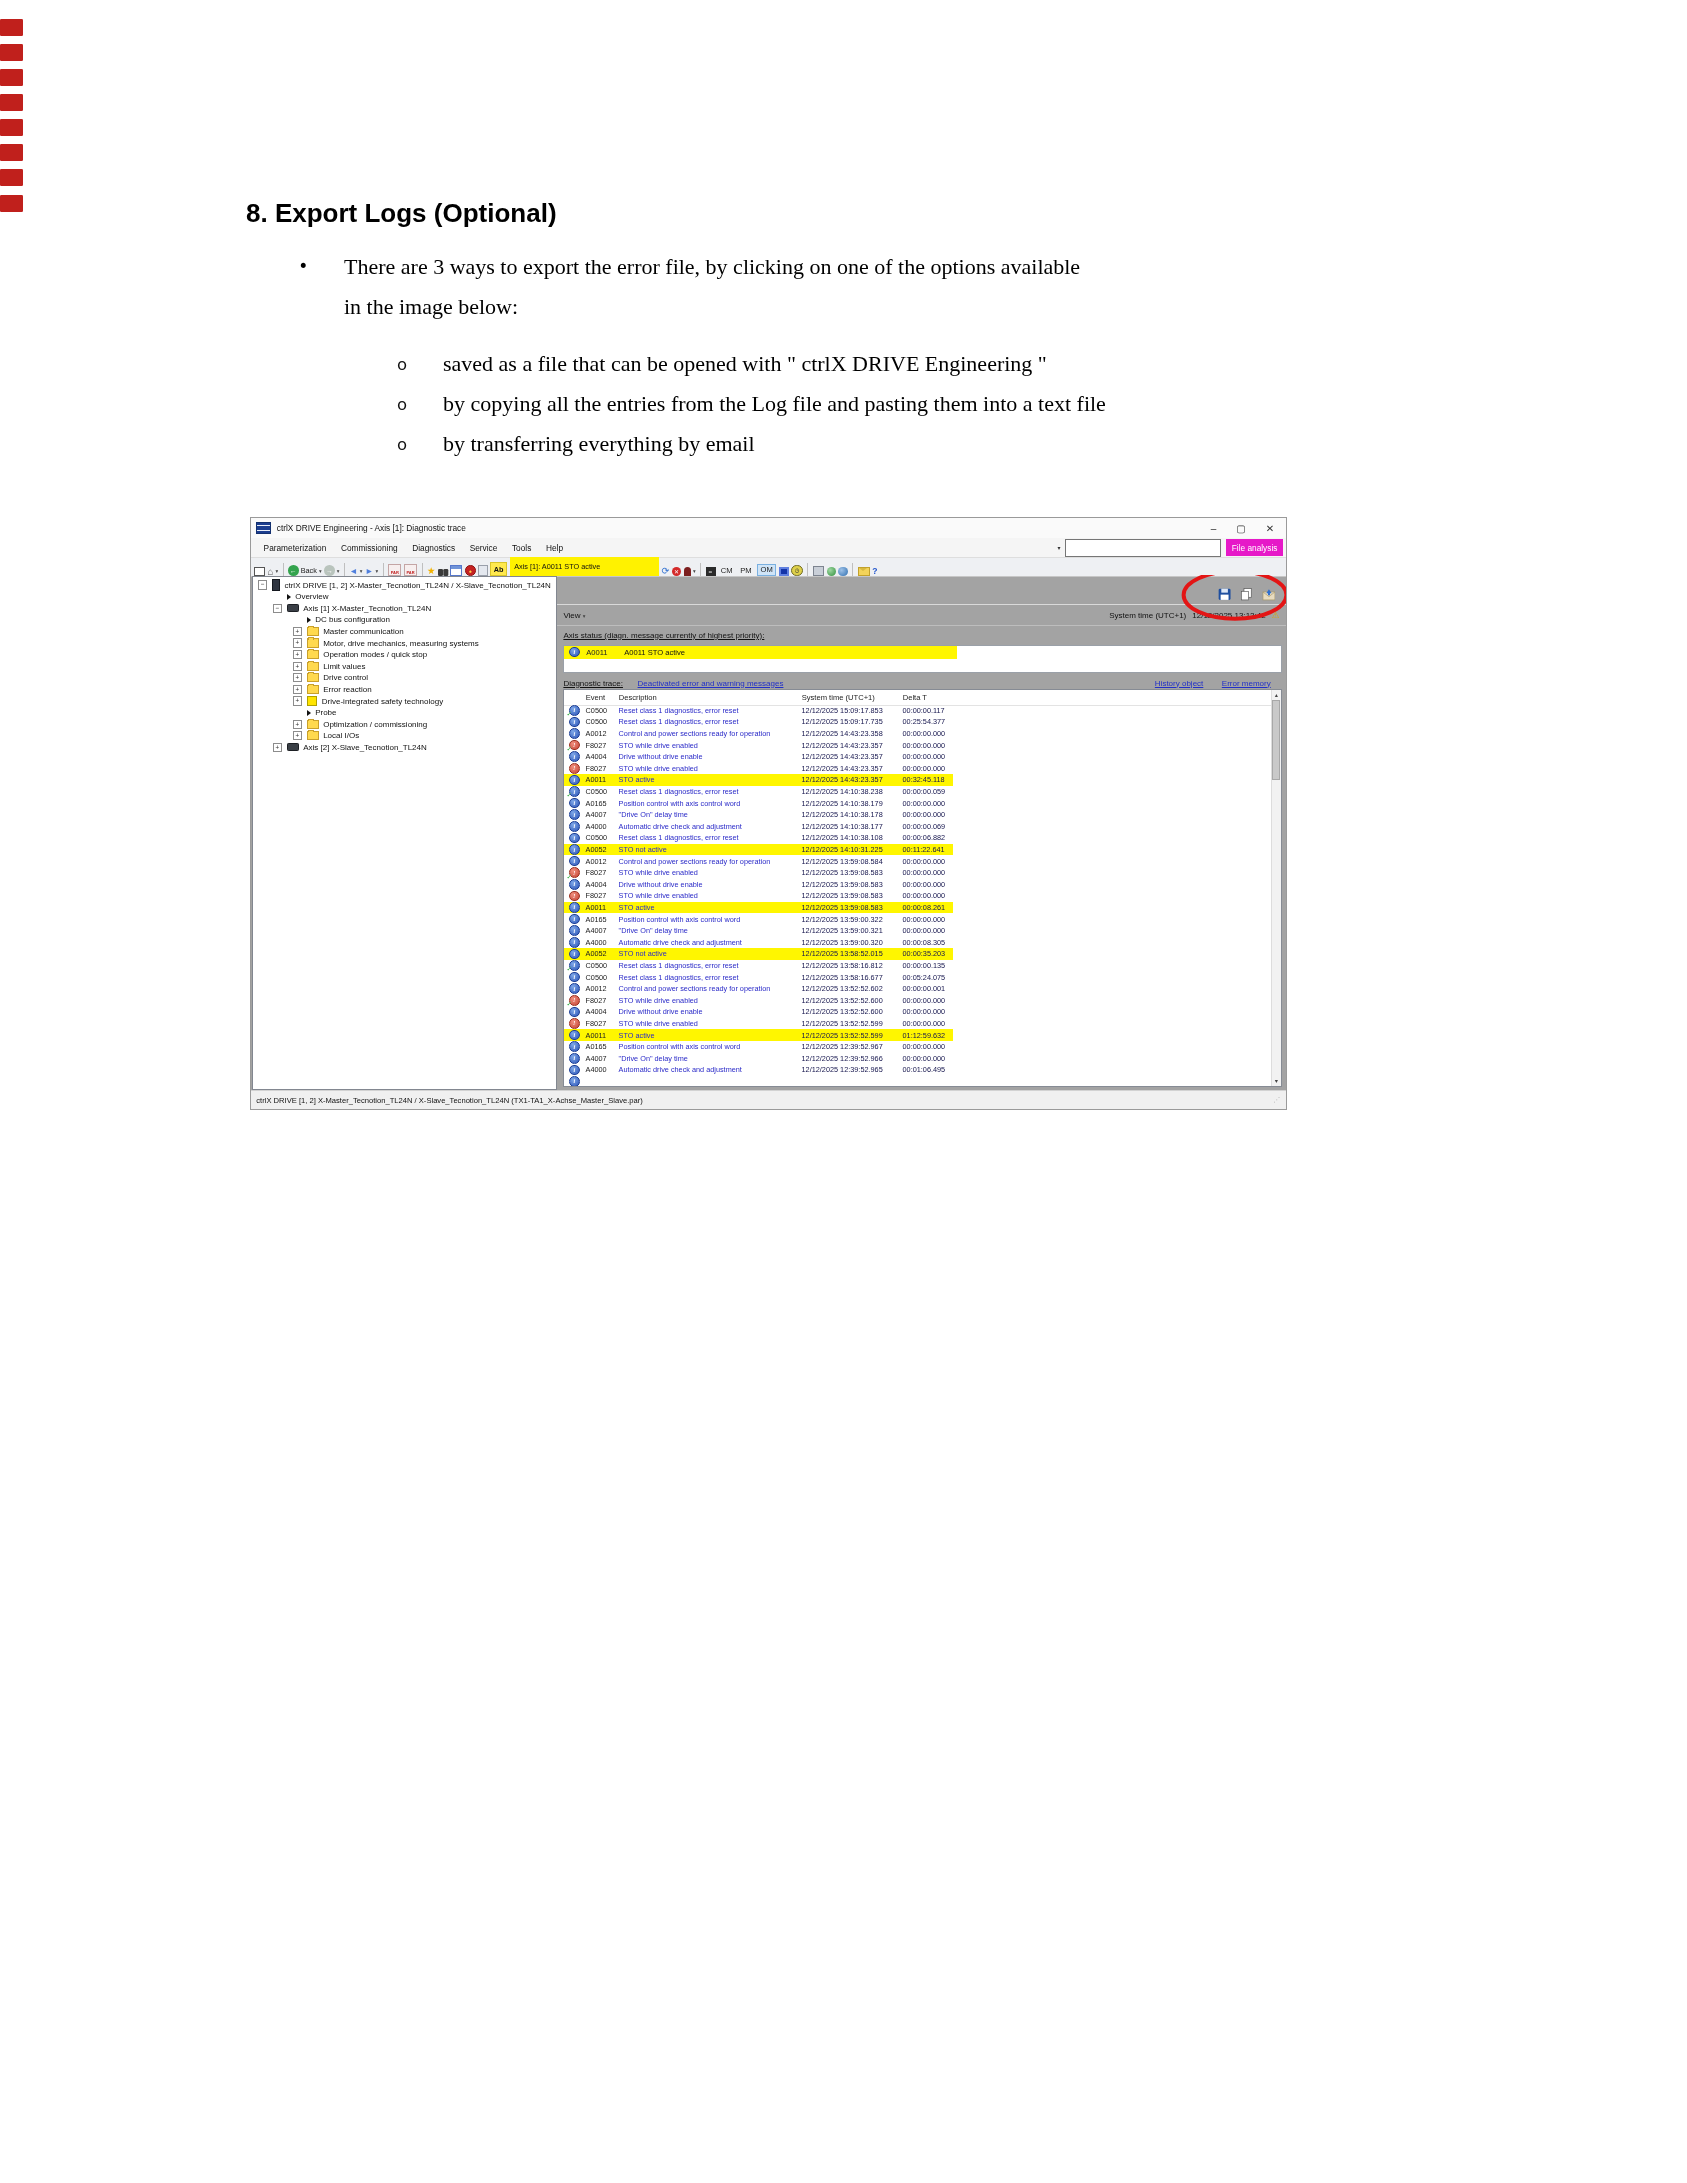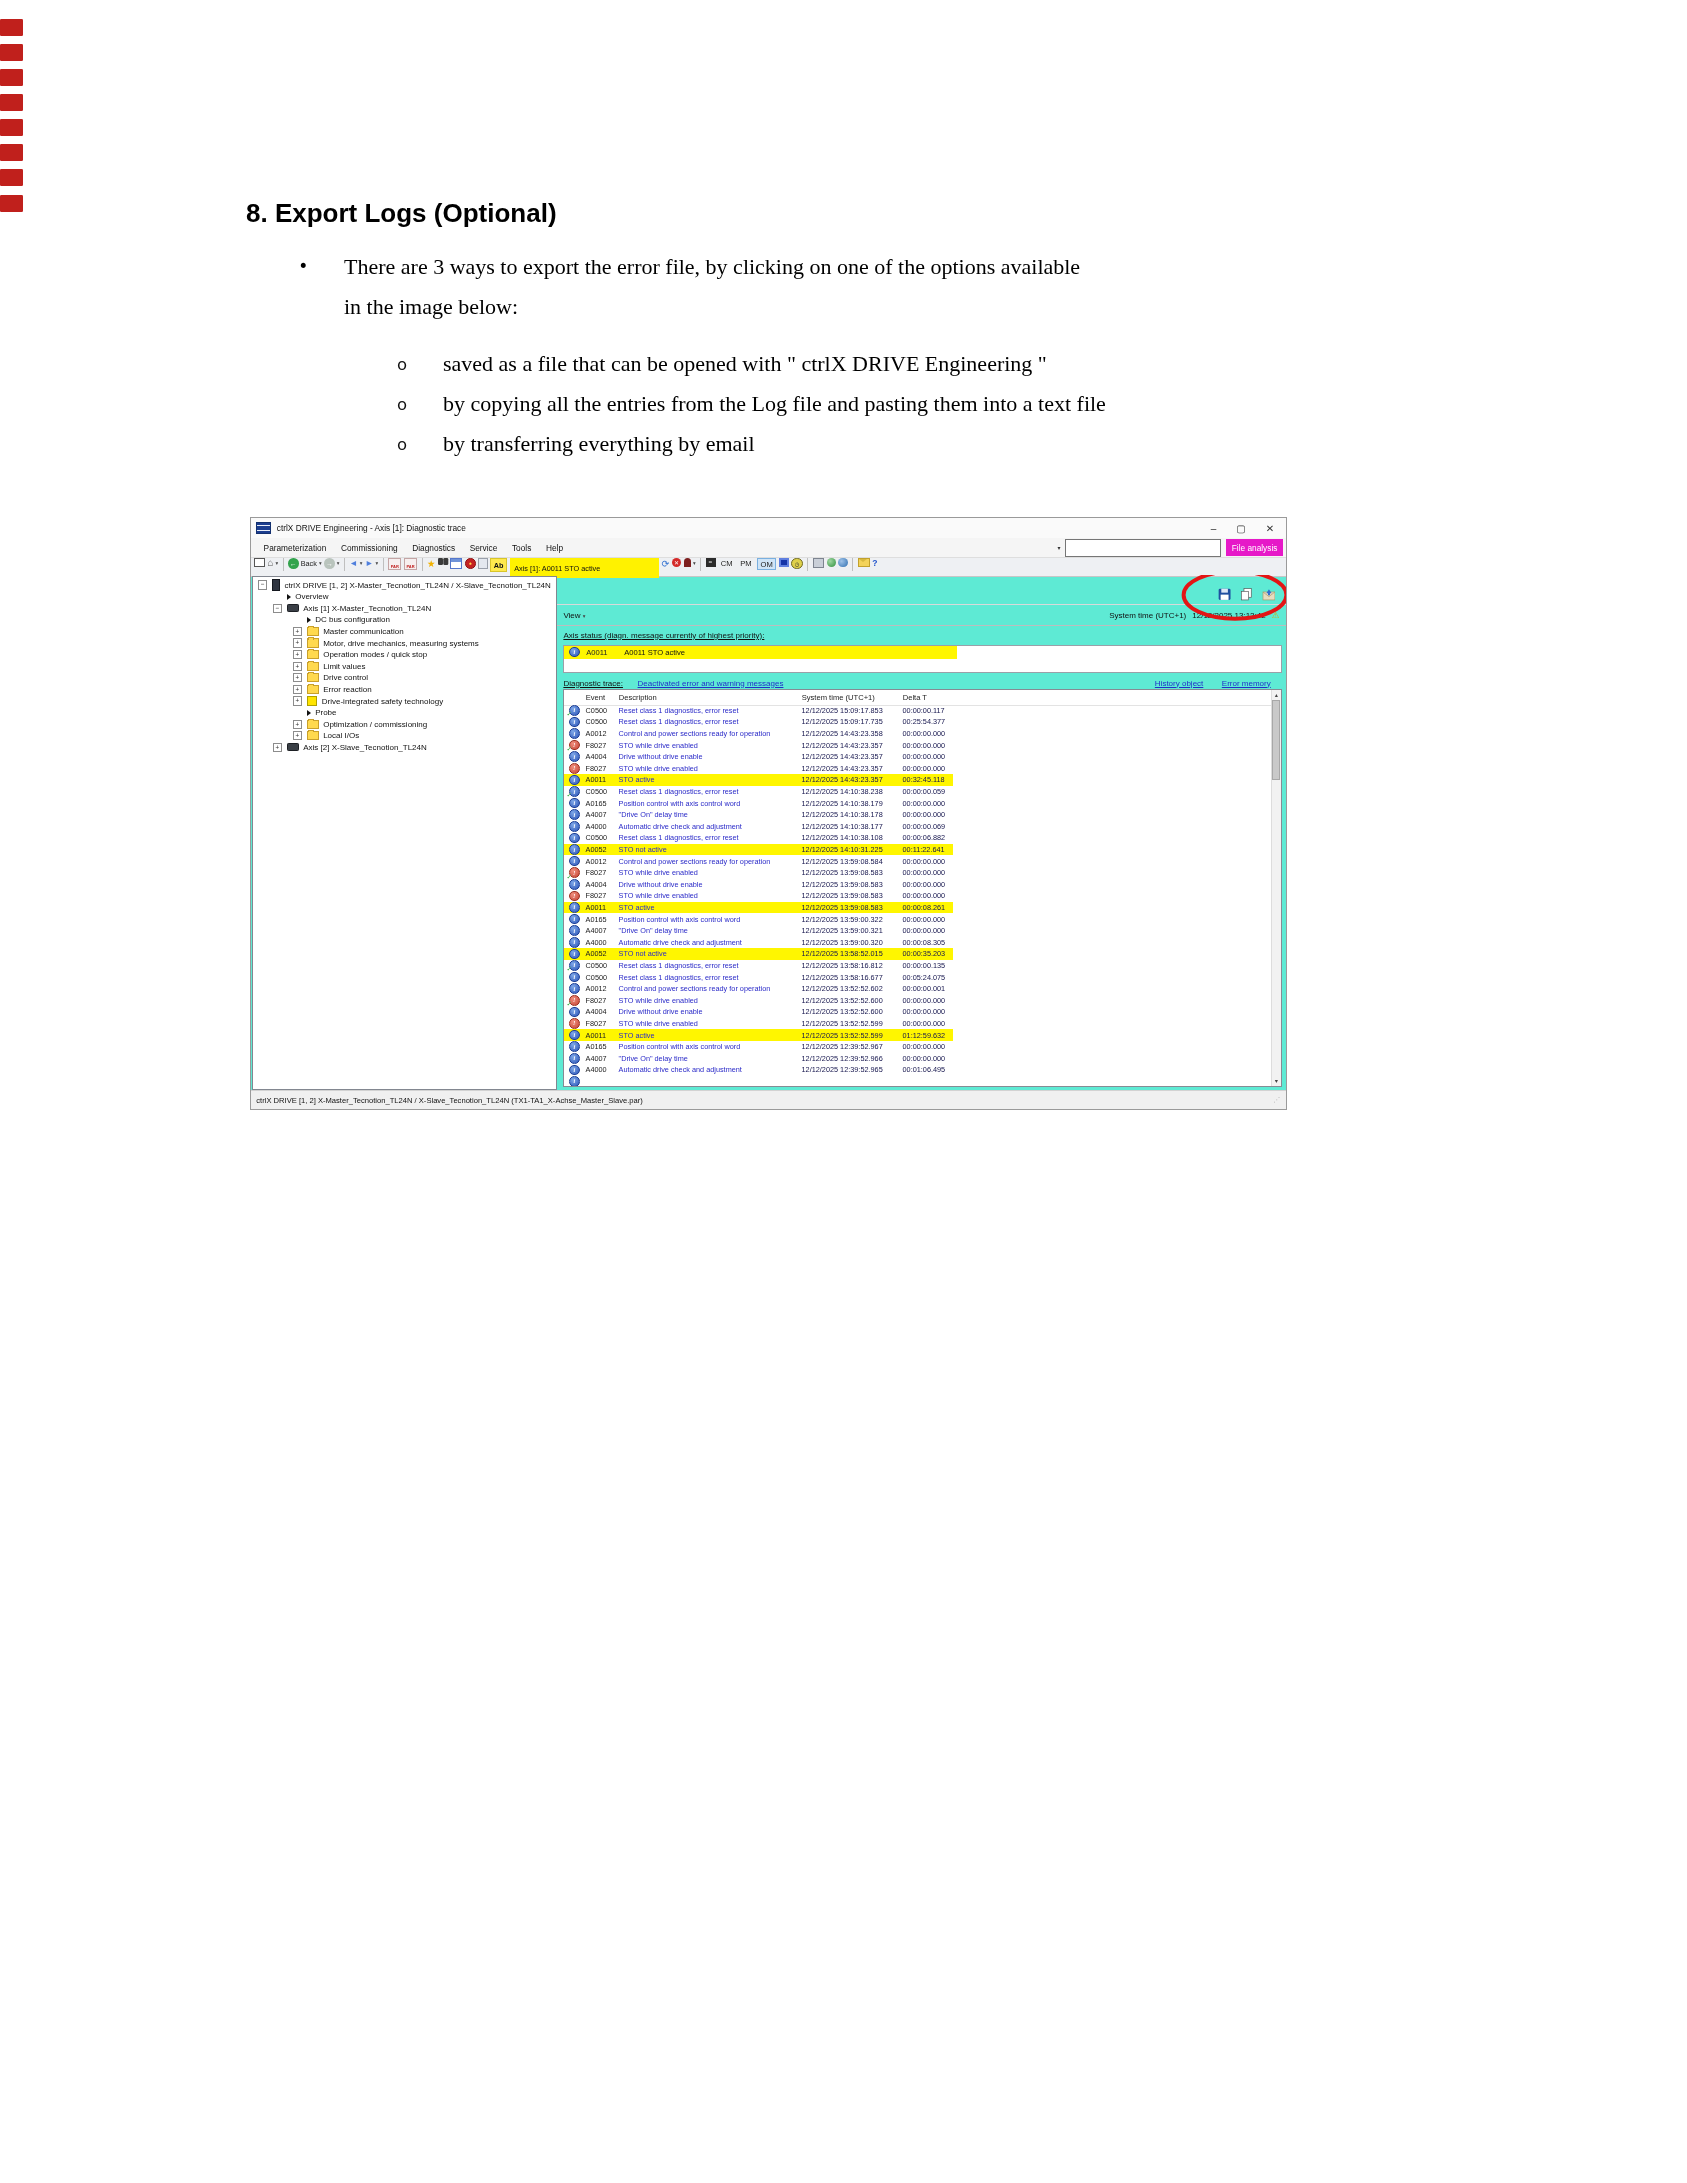--- a/index.html
+++ b/index.html
@@ -15,40 +15,40 @@
   .doc-bullet{position:absolute;left:293px;top:247px;font-size:22px;line-height:40px;}
   .doc-bullet .b-dot{position:absolute;left:5.3px;top:-1.3px;font-family:"DejaVu Sans",sans-serif;font-size:17px;}
   .doc-bullet .b-text{display:block;margin-left:51px;}
   .doc-subs{position:absolute;left:397px;top:344px;font-size:22px;}
   .sub{height:40px;display:flex;align-items:center;}
   .sub .o-mark{width:46px;font-size:16.5px;font-family:"DejaVu Sans",sans-serif;color:#111;}
   .sub .o-mark::before{content:"o";}
 
   
   .app{position:absolute;left:250px;top:517px;width:1035px;height:591px;
-       border:0.7px solid #9a9a9a;background:#5eead4;
+       border:0.7px solid #9a9a9a;background:#a3a3a3;
        font-family:"Liberation Sans",sans-serif;font-size:8px;color:#111;}
 
   .titlebar{height:20px;background:#fafafa;display:flex;align-items:center;padding:0 5.3px;}
   .app-ico{width:13.2px;height:10px;margin-right:5.3px;background:
      repeating-linear-gradient(180deg,#1b3d8f 0 2px,#e8edf8 2px 2.6px);border:0.7px solid #13306f;}
   .wtitle{font-size:8.3px;color:#111;}
   .wctl{margin-left:auto;display:flex;gap:20px;font-size:10px;color:#333;padding-right:6.6px;}
   .wctl span{cursor:default;}
 
   .menubar{height:19px;display:flex;align-items:center;background:#f5f5f5;padding-left:5.3px;position:relative;}
   .menu-item{padding:0 7.3px;font-size:8.3px;}
   .menu-right{position:absolute;right:2.6px;top:0.7px;display:flex;align-items:center;gap:4.6px;}
   .combo-caret{font-size:6px;color:#333;}
   .fa-input{width:150px;height:14.6px;border:0.7px solid #767676;background:#fff;}
   .fa-btn{height:17px;padding:0 6px;background:#e619c8;color:#fff;font-size:8.3px;border:none;
           font-family:"Liberation Sans",sans-serif;}
 
   .toolbar{height:18px;background:#eef0f3;border-top:0.7px solid #dedede;border-bottom:0.7px solid #c6c6c6;
-           display:flex;align-items:flex-start;padding-left:3.3px;gap:2.6px;}
+           display:flex;align-items:flex-end;padding-left:3.3px;gap:2.6px;}
   .tsep{width:0.7px;height:12.6px;background:#bfbfbf;margin:0 2px;}
   .tbtn{display:flex;align-items:center;gap:2px;font-size:7.3px;color:#222;}
   .car{font-size:5.3px;color:#444;}
   .i-window{width:8.6px;height:7.3px;border:1.3px solid #555;background:#fff;}
   .i-home{font-size:10px;color:#555;line-height:9.3px;}
   .i-home::before{content:"⌂";}
   .circ{width:10.6px;height:10.6px;border-radius:50%;color:#fff;display:flex;align-items:center;
         justify-content:center;font-size:6.6px;}
   .i-back{background:#33a34d;} .i-back::before{content:"←";}
   .i-fwd{background:#b9c4bd;} .i-fwd::before{content:"→";}

